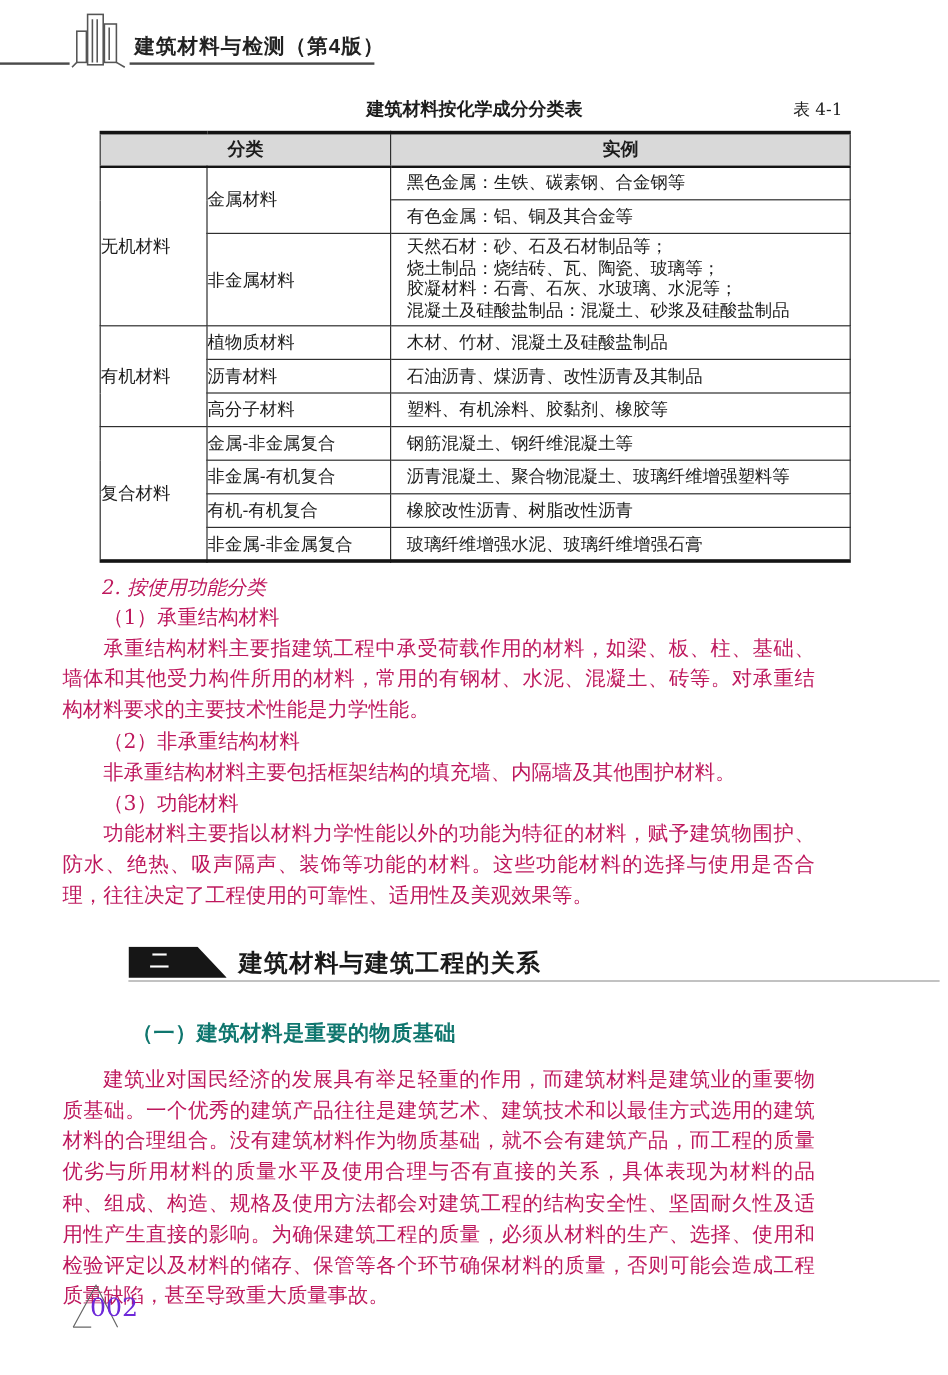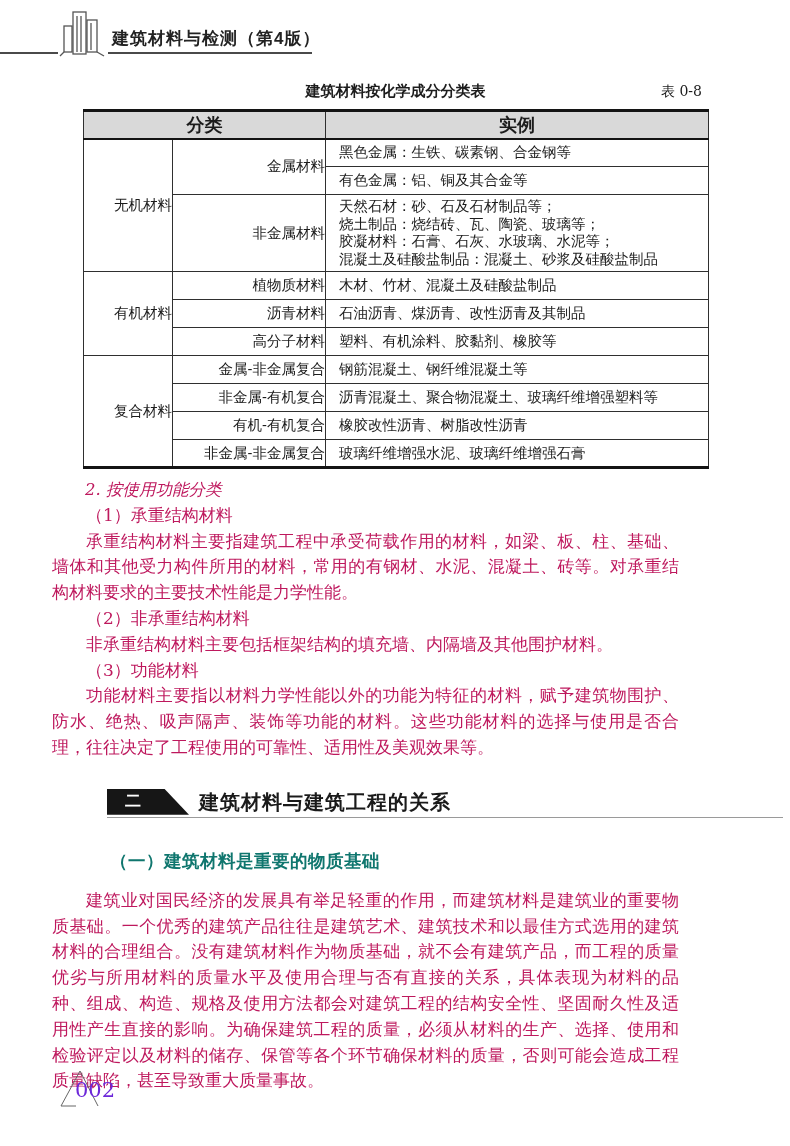--- a/index.html
+++ b/index.html
@@ -30,25 +30,25 @@
 
   
   table.cls-table {
     margin-left: 83px; width: 625px;
     border-collapse: collapse; table-layout: fixed;
     border-top: 3px solid #141414; border-bottom: 3px solid #141414;
     font-size: 14.5px;
   }
   .cls-table th, .cls-table td { border: 1px solid #2f2f2f; padding: 0; }
   .cls-table thead th {
-    background: #d9d9d9; font-weight: bold; font-size: 18px;
+    background: #d9d9d9; font-weight: bold; font-size: 15px;
     height: 28px; text-align: center; border-bottom: 2px solid #141414;
   }
   .cls-table td { height: 28px; }
-  .cls-table td.cat, .cls-table td.sub { text-align: right; }
+  .cls-table td.cat, .cls-table td.sub { text-align: left; }
   .cls-table td.ex { text-align: left; padding-left: 13px; padding-right: 6px; }
   .cls-table td.ex-multi { padding: 3px 6px 3px 13px; line-height: 17.5px; height: auto; }
 
   
   .content { width: 627px; margin: 8px 80px 0 52px; font-size: 17px; line-height: 25.8px; color: #be185d; }
   .content p { margin: 0; text-indent: 2em; text-align: justify; }
   .content p.no-justify { text-align: left; }
   .kai { font-style: italic; font-size: 16.5px; }
 
   
@@ -99,21 +99,21 @@
       <line x1="33" y1="15" x2="33" y2="42"></line>
       <path d="M39 44 L46 48"></path>
       <path d="M6 44 L2 48"></path>
     </svg>
   </div>
   <div class="book-title">建筑材料与检测（第4版）</div>
 </div>
 
 <div class="table-caption-row">
   <div class="table-caption">建筑材料按化学成分分类表</div>
-  <div class="table-ref">表 0-8</div>
+  <div class="table-ref">表 4-1</div>
 </div>
 
 <table class="cls-table">
   <colgroup>
       <col style="width:89px">
       <col style="width:153px">
       <col style="width:383px">
     </colgroup>
   <thead>
     <tr>

